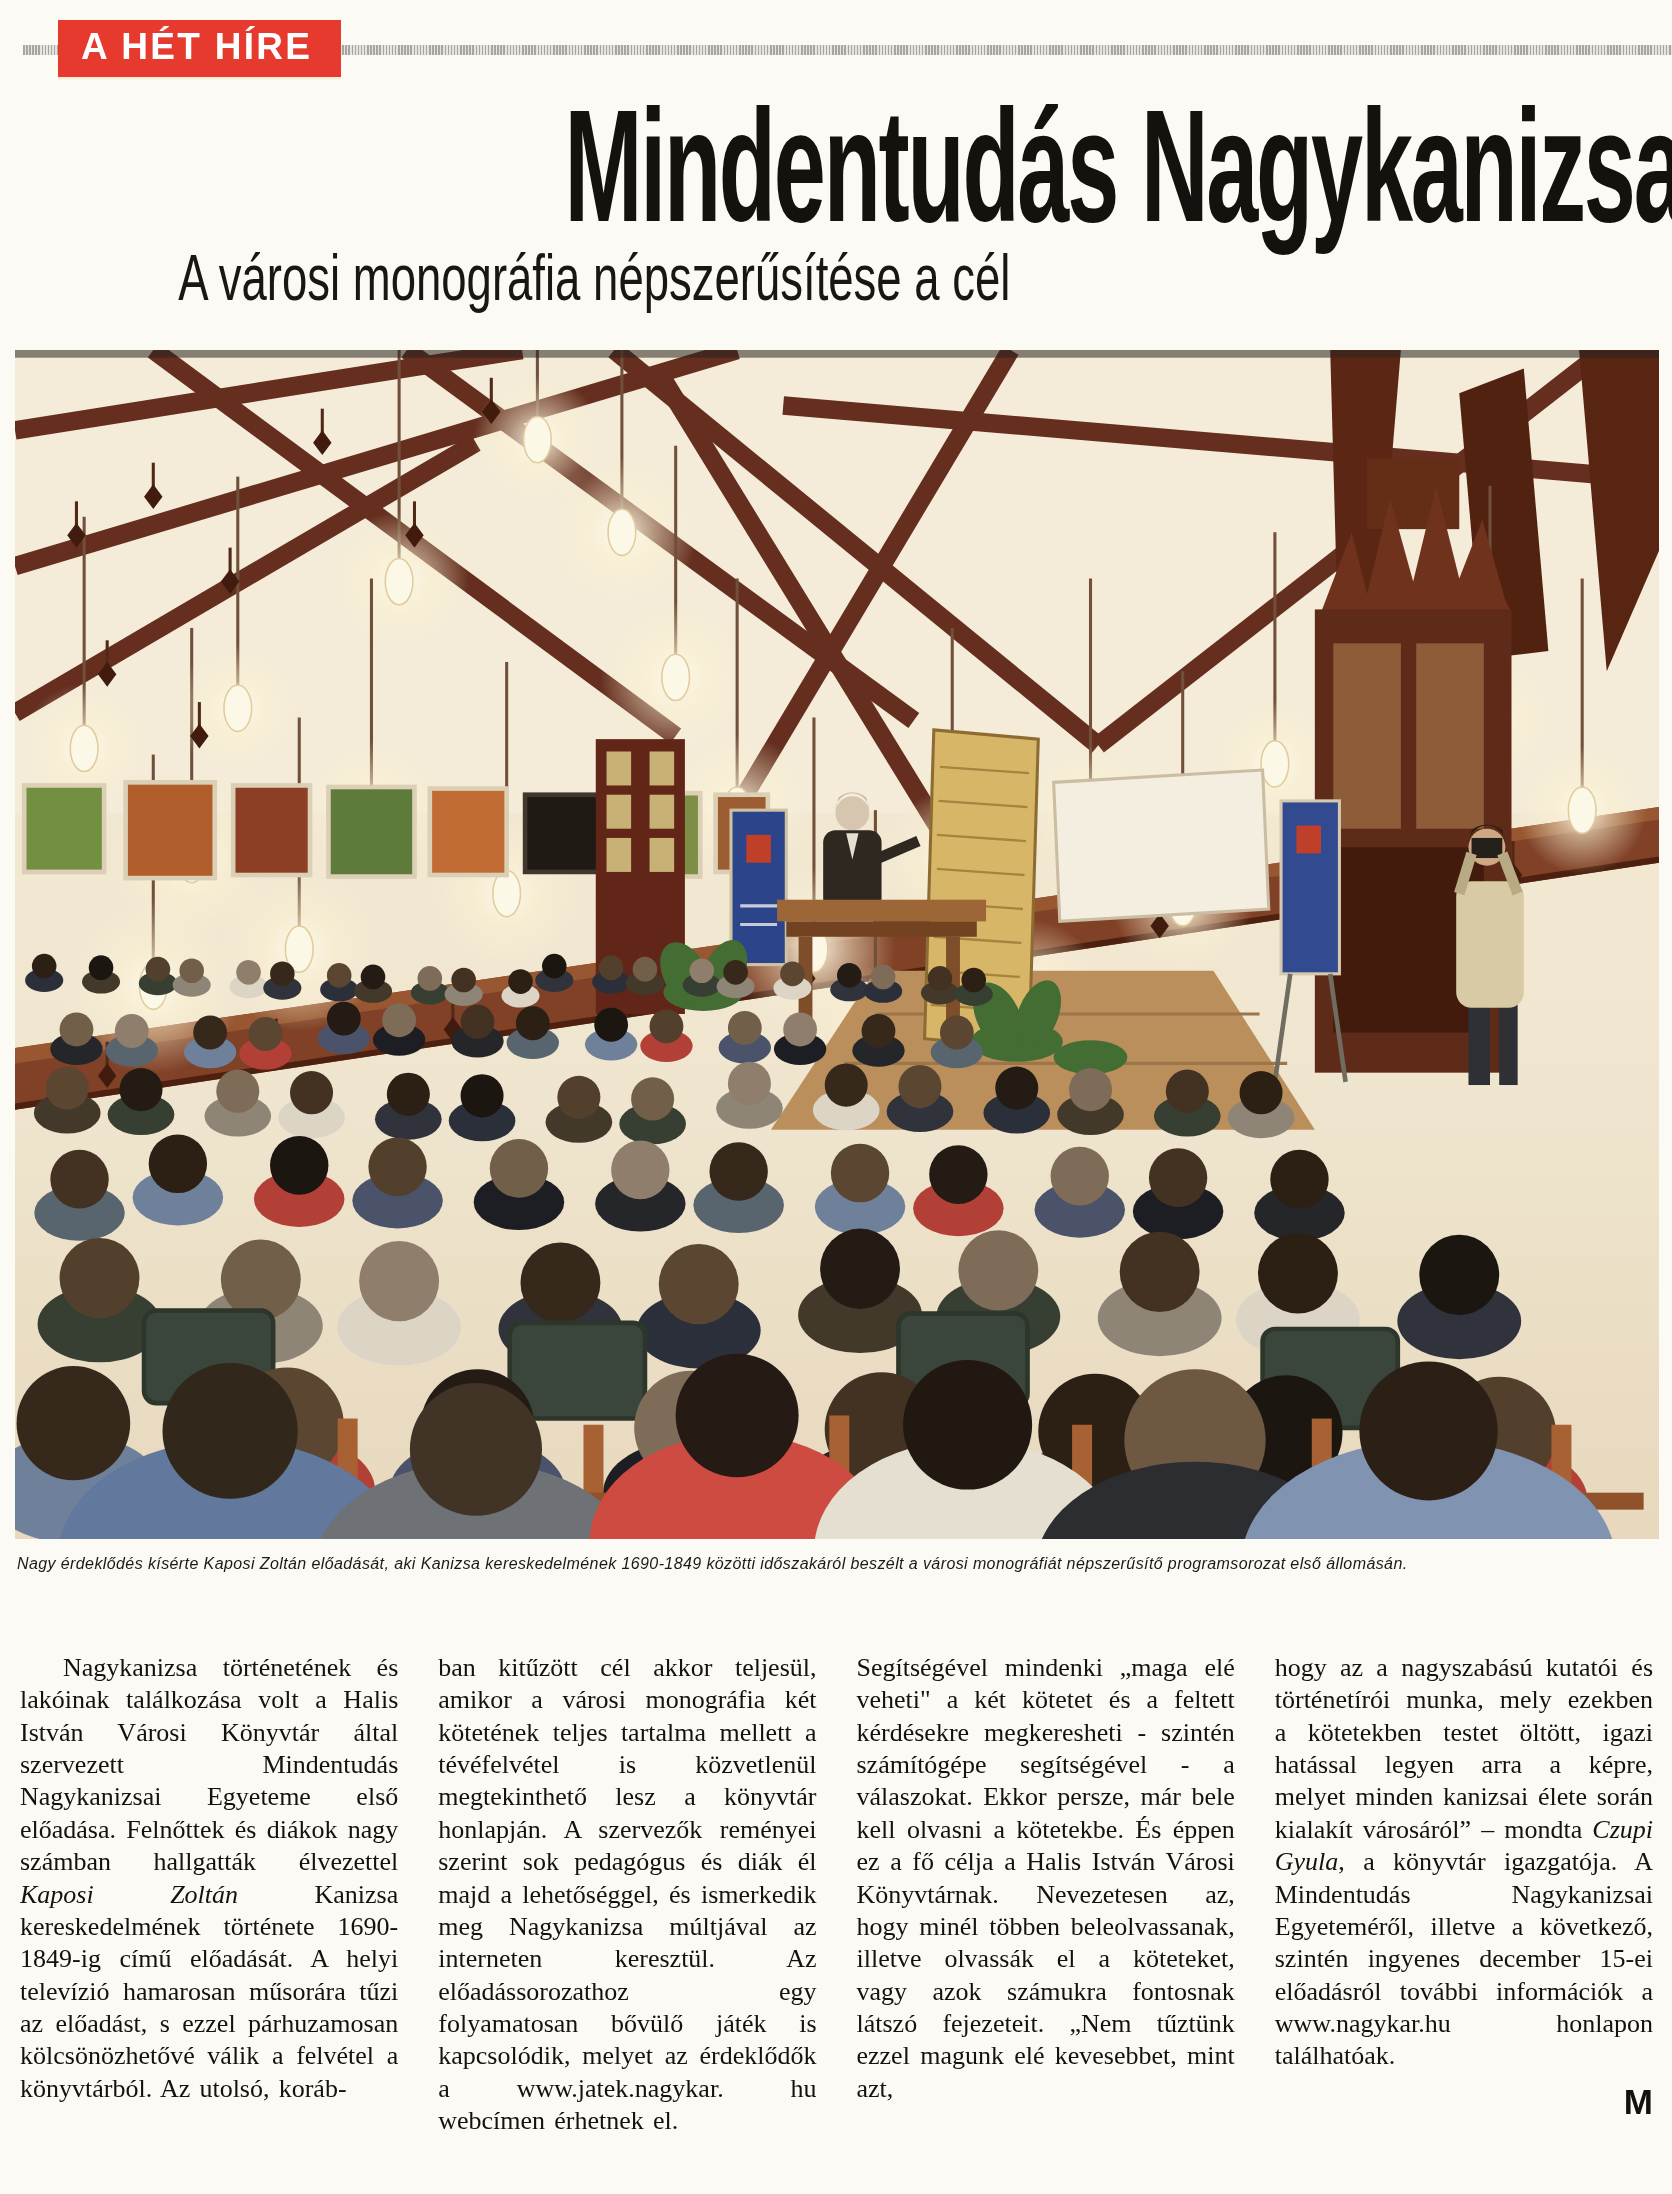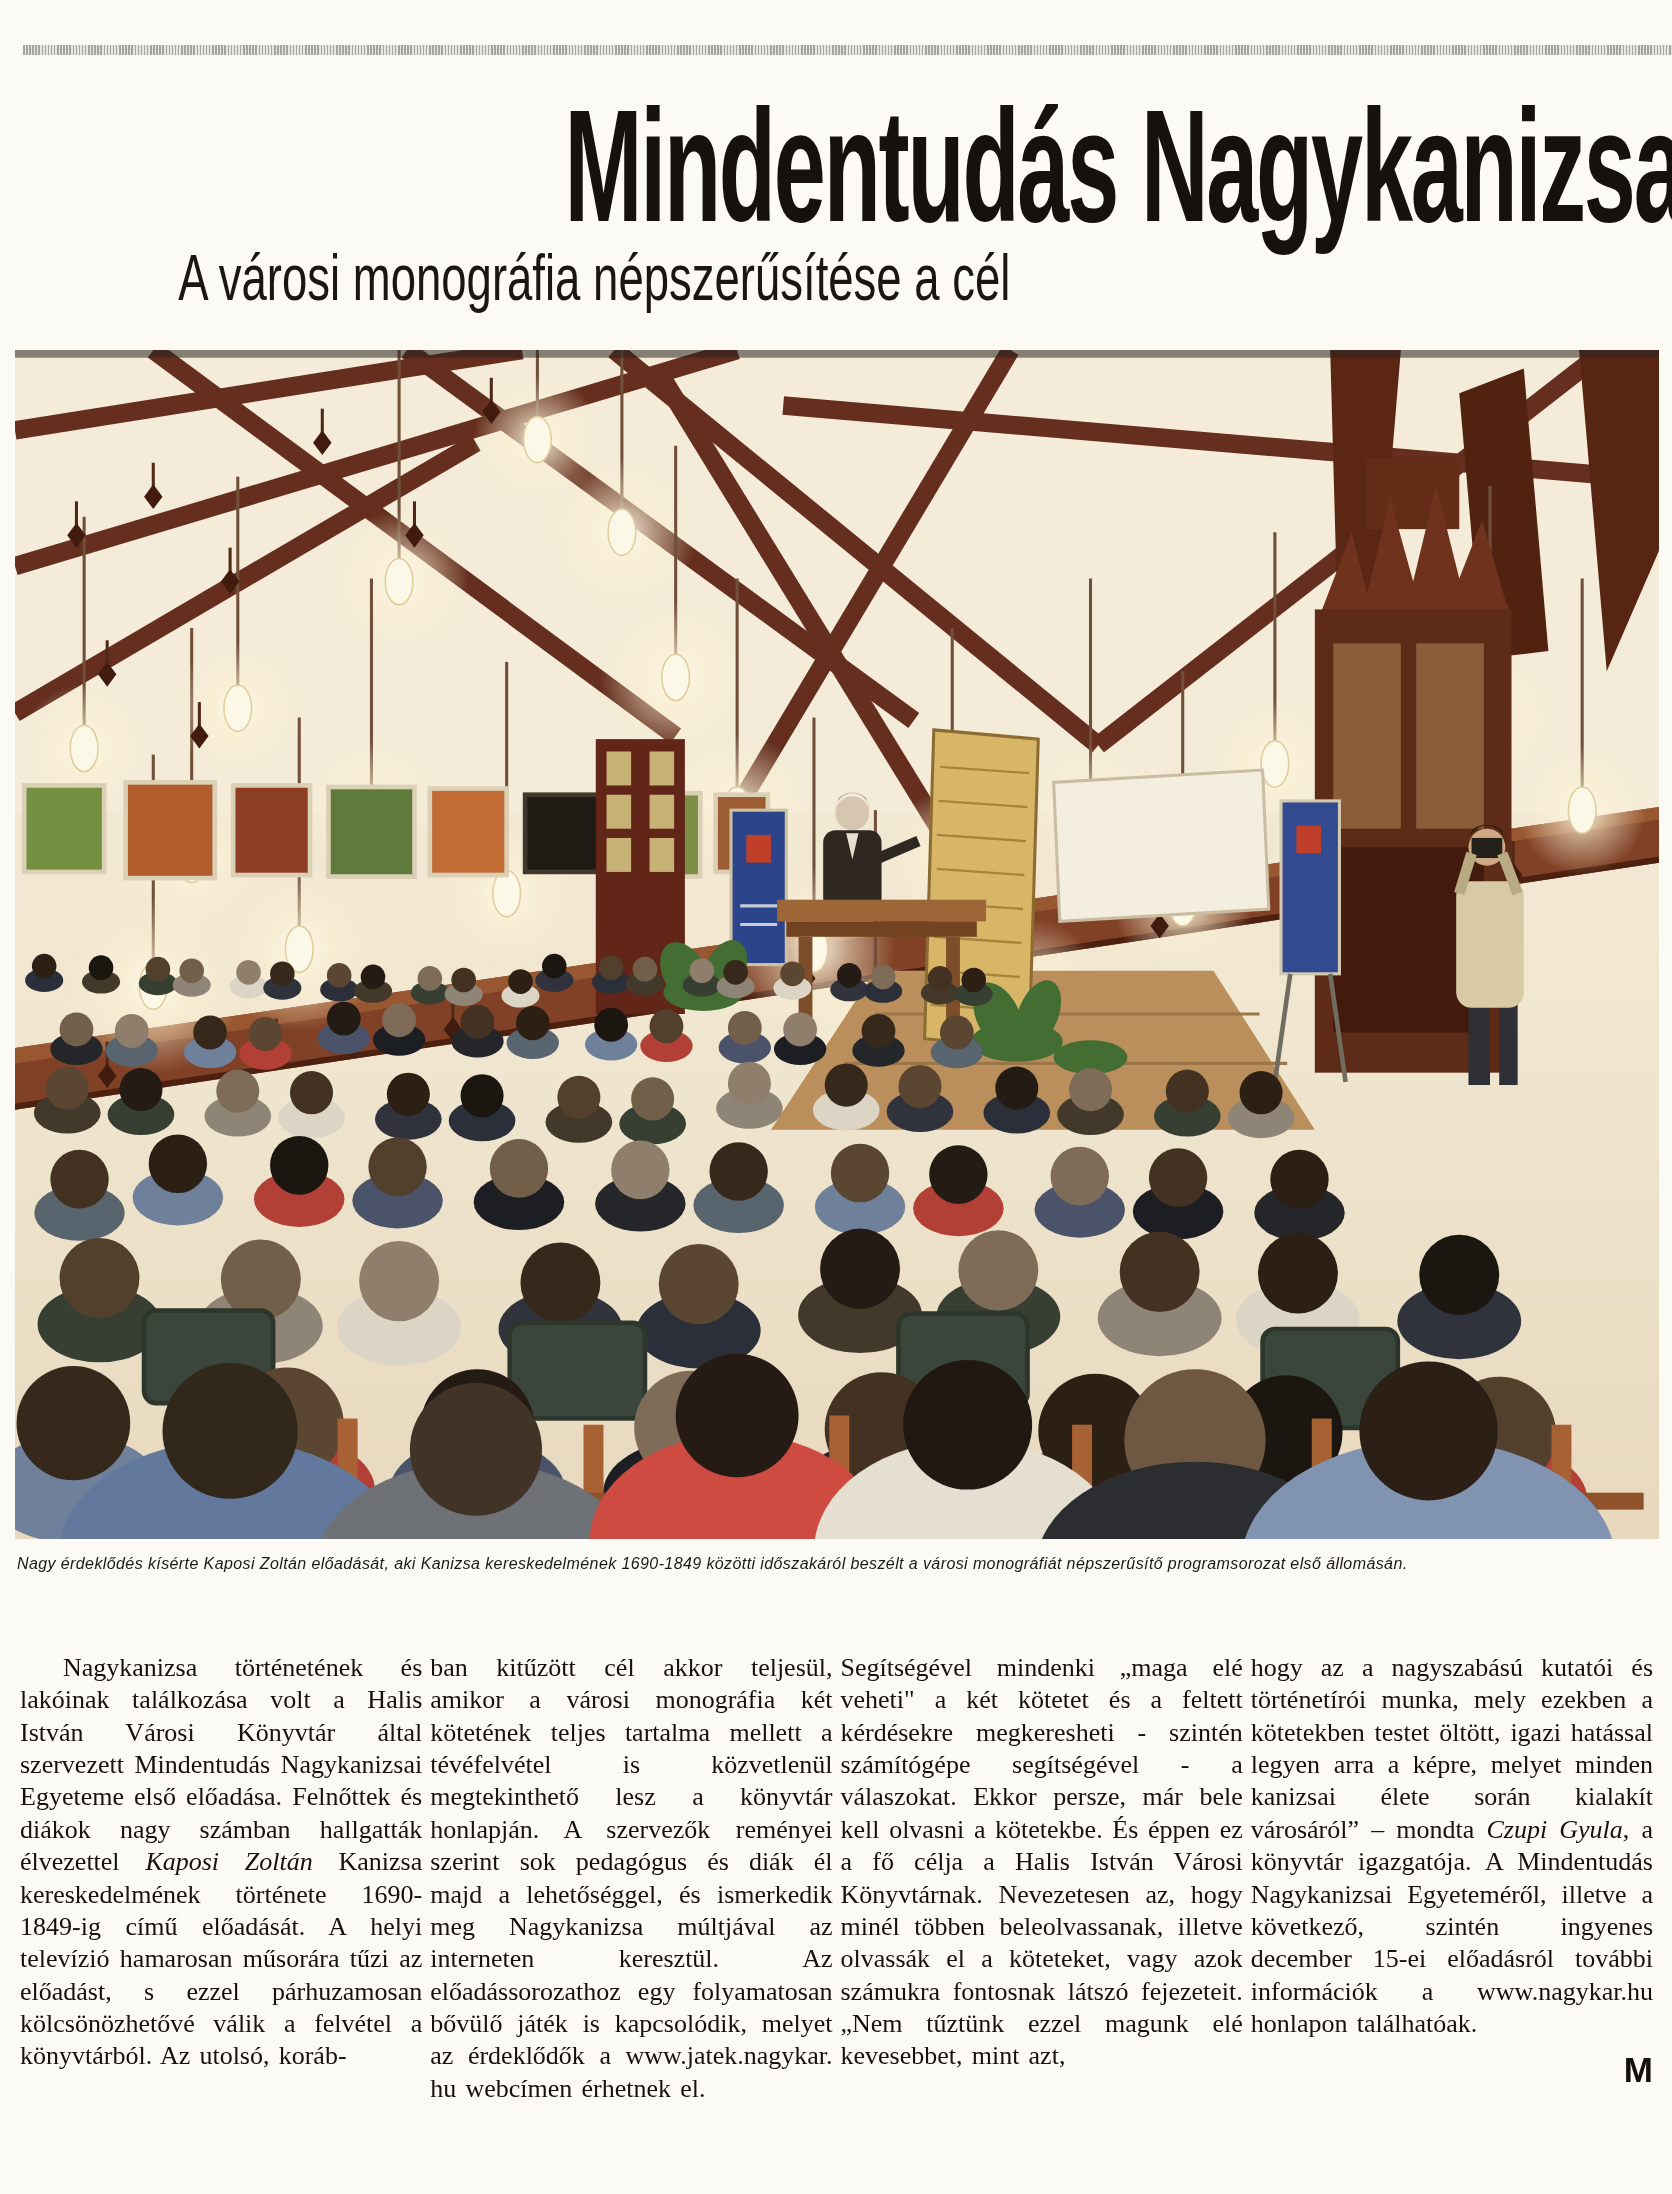--- a/index.html
+++ b/index.html
@@ -18,36 +18,37 @@
   .subheadline{position:absolute;top:244px;left:0;width:100%;white-space:nowrap;}
   .subheadline .stretch{display:inline-block;font-size:65px;font-weight:400;line-height:1.05;
     letter-spacing:0;transform:scaleX(.70);transform-origin:center top;color:#1a1713;}
   
   .photo{position:absolute;top:350px;left:15.4px;width:1644px;height:1189px;background:#efe5d2;}
   .photo svg{width:100%;height:100%;display:block;}
   
   .caption{position:absolute;top:1550px;left:17px;width:1640px;font-style:italic;
     font-size:16px;line-height:1.72;color:#1c1a17;letter-spacing:0.4px;}
   
-  .columns{position:absolute;top:1652px;left:20px;width:1633px;bottom:0;display:flex;gap:8px;
+  .columns{position:absolute;top:1652px;left:20px;width:1633px;bottom:0;display:flex;gap:40px;
     overflow:hidden;font-family:"Liberation Serif",serif;font-size:26px;line-height:1.245;
     text-align:justify;word-spacing:2.7px;color:#15110c;}
   .col{flex:1;min-width:0;}
   .col p{margin:0;}
   .col.first p{text-indent:43px;}
   .col em{}
   .end-mark{text-align:right;font-family:"Liberation Sans",sans-serif;font-weight:700;
     font-size:35px;margin-top:7.7px;color:#14110e;}
 </style>
 </head>
 <body>
 
 <div class="page">
 
   <div class="kicker-rule"></div>
+  <div class="kicker-badge">A HÉT HÍRE</div>
 
   <div class="headline">
     <span class="stretch">Mindentudás Nagykanizsai Egyeteme</span>
   </div>
   <div class="subheadline">
     <span class="stretch">A városi monográfia népszerűsítése a cél</span>
   </div>
 
   <div class="photo">
     <svg viewBox="0 0 1070 770" preserveAspectRatio="none">

